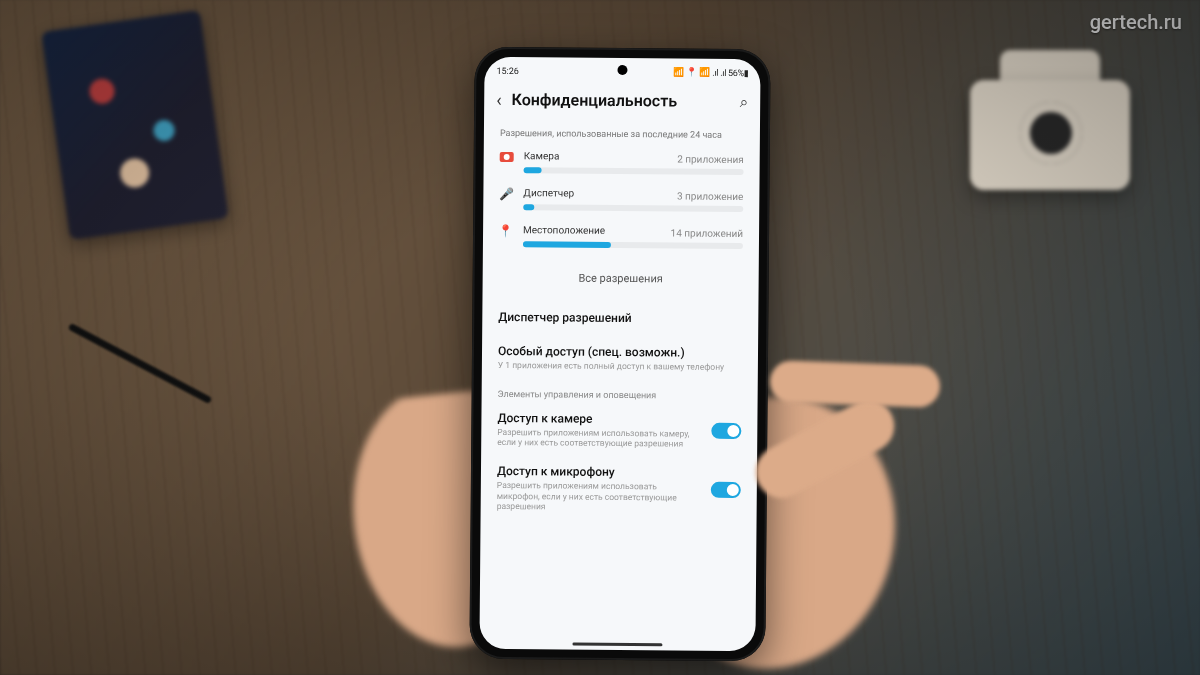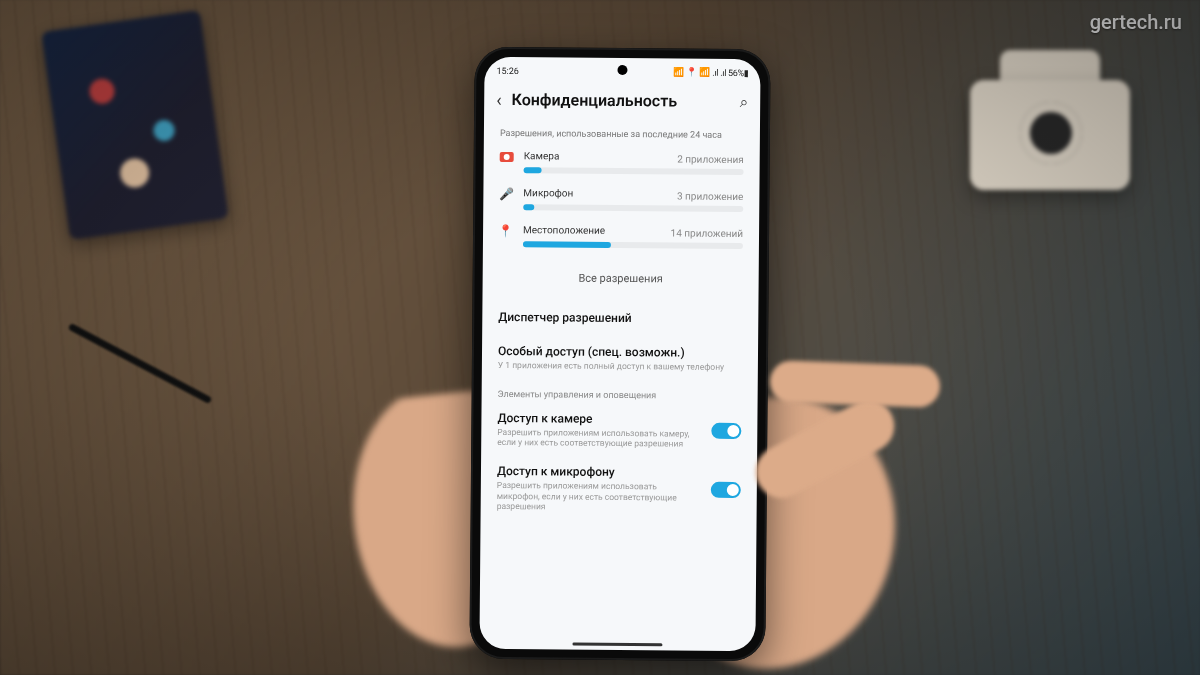--- a/index.html
+++ b/index.html
@@ -224,21 +224,21 @@
       </div>
       <div class="perm-bar">
           <div class="perm-bar-fill" style="width:8%"></div>
         </div>
     </div>
 
     <div class="perm-row">
       <div class="perm-top">
         <span class="left">
           <span class="perm-icon ic-mic">🎤</span>
-          <span>Микрофон</span>
+          <span>Диспетчер</span>
         </span>
         <span class="perm-count">3 приложение</span>
       </div>
       <div class="perm-bar">
           <div class="perm-bar-fill" style="width:5%"></div>
         </div>
     </div>
 
     <div class="perm-row">
       <div class="perm-top">

